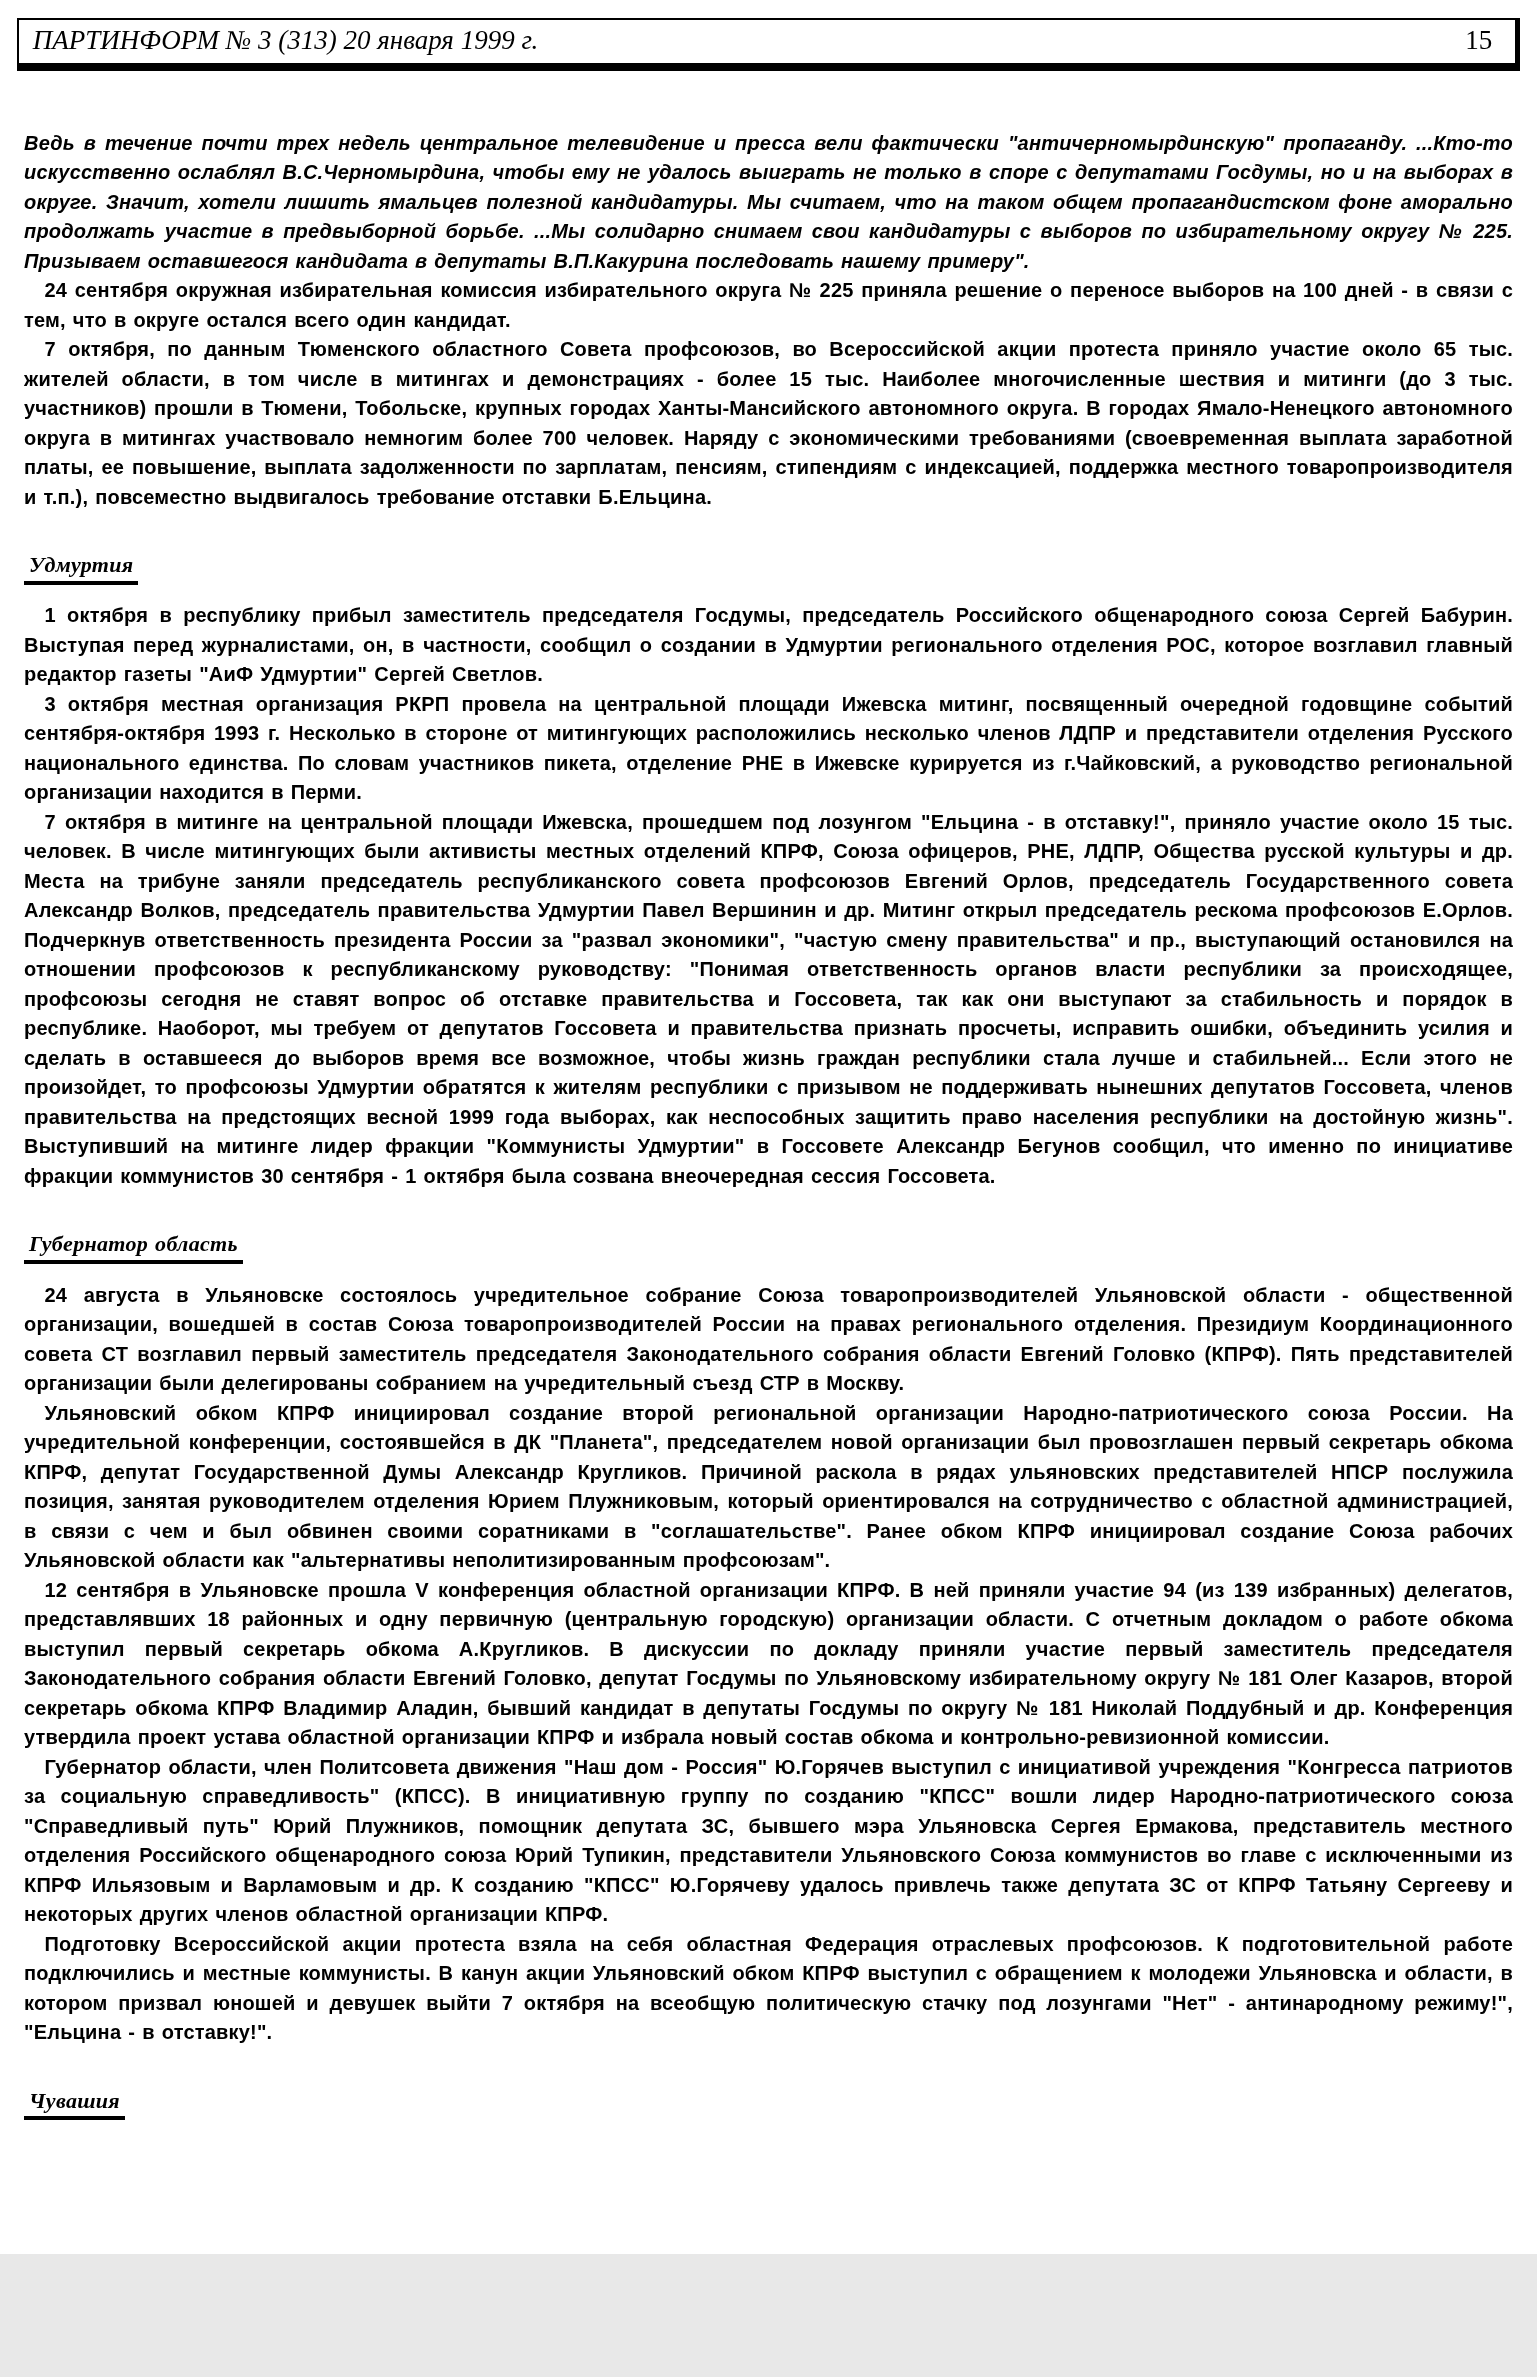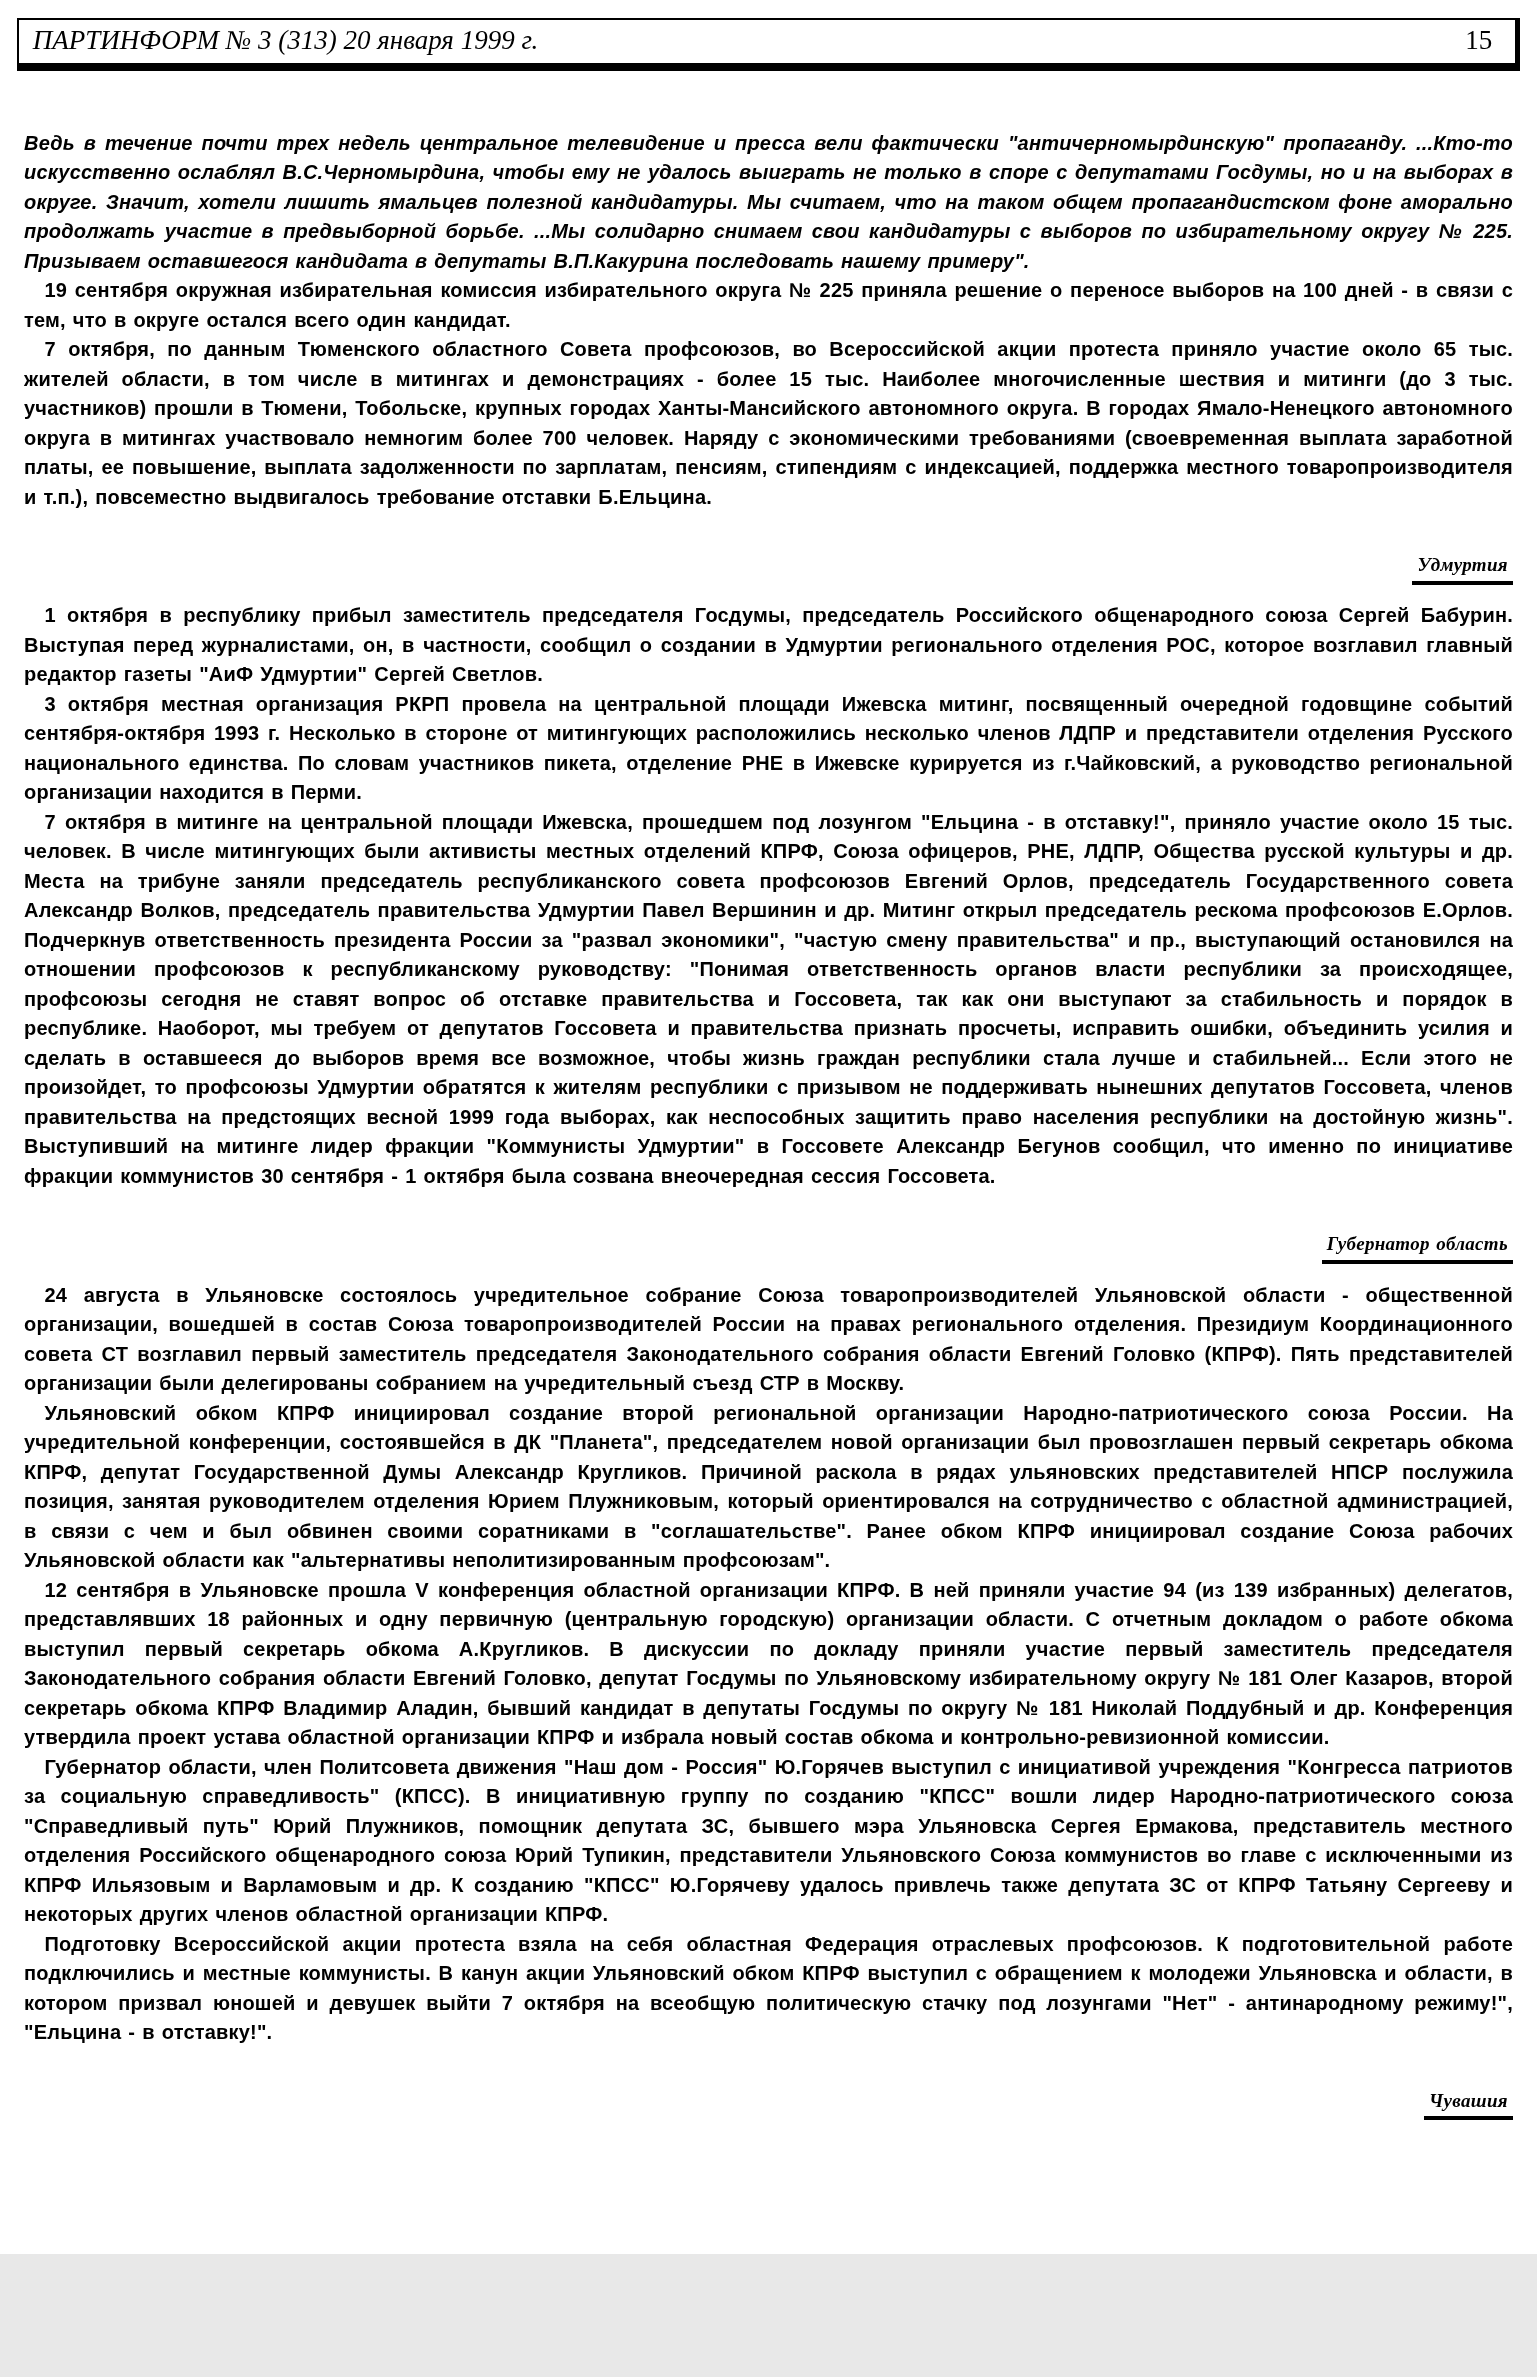--- a/index.html
+++ b/index.html
@@ -53,23 +53,23 @@
   .para {
     margin: 0;
     text-indent: 20.5px;
   }
   .para.first {
     text-indent: 0;
     font-style: italic;
   }
   .section-heading {
     margin: 40px 0 16.7px 0;
-    text-align: right;
+    text-align: left;
     font-family: "Liberation Serif", serif;
-    font-size: 19px;
+    font-size: 22px;
     font-style: italic;
     font-weight: bold;
     line-height: 26px;
     letter-spacing: 0.3px;
   }
   .heading-text {
     display: inline-block;
     border-bottom: 4.5px solid #000;
     padding: 0 5.1px 2.6px 5.1px;
   }
@@ -80,21 +80,21 @@
 <div class="page">
 
   <header class="masthead">
     <span class="masthead-title">ПАРТИНФОРМ № 3 (313) 20 января 1999 г.</span>
     <span class="masthead-page">15</span>
   </header>
 
   <main class="content">
 
     <p class="para first">Ведь в течение почти трех недель центральное телевидение и пресса вели фактически "античерномырдинскую" пропаганду. ...Кто-то искусственно ослаблял В.С.Черномырдина, чтобы ему не удалось выиграть не только в споре с депутатами Госдумы, но и на выборах в округе. Значит, хотели лишить ямальцев полезной кандидатуры. Мы считаем, что на таком общем пропагандистском фоне аморально продолжать участие в предвыборной борьбе. ...Мы солидарно снимаем свои кандидатуры с выборов по избирательному округу № 225. Призываем оставшегося кандидата в депутаты В.П.Какурина последовать нашему примеру".</p>
-    <p class="para">19 сентября окружная избирательная комиссия избирательного округа № 225 приняла решение о переносе выборов на 100 дней - в связи с тем, что в округе остался всего один кандидат.</p>
+    <p class="para">24 сентября окружная избирательная комиссия избирательного округа № 225 приняла решение о переносе выборов на 100 дней - в связи с тем, что в округе остался всего один кандидат.</p>
     <p class="para">7 октября, по данным Тюменского областного Совета профсоюзов, во Всероссийской акции протеста приняло участие около 65 тыс. жителей области, в том числе в митингах и демонстрациях - более 15 тыс. Наиболее многочисленные шествия и митинги (до 3 тыс. участников) прошли в Тюмени, Тобольске, крупных городах Ханты-Мансийского автономного округа. В городах Ямало-Ненецкого автономного округа в митингах участвовало немногим более 700 человек. Наряду с экономическими требованиями (своевременная выплата заработной платы, ее повышение, выплата задолженности по зарплатам, пенсиям, стипендиям с индексацией, поддержка местного товаропроизводителя и т.п.), повсеместно выдвигалось требование отставки Б.Ельцина.</p>
 
     <h2 class="section-heading">
       <span class="heading-text">Удмуртия</span>
     </h2>
     <p class="para">1 октября в республику прибыл заместитель председателя Госдумы, председатель Российского общенародного союза Сергей Бабурин. Выступая перед журналистами, он, в частности, сообщил о создании в Удмуртии регионального отделения РОС, которое возглавил главный редактор газеты "АиФ Удмуртии" Сергей Светлов.</p>
     <p class="para">3 октября местная организация РКРП провела на центральной площади Ижевска митинг, посвященный очередной годовщине событий сентября-октября 1993 г. Несколько в стороне от митингующих расположились несколько членов ЛДПР и представители отделения Русского национального единства. По словам участников пикета, отделение РНЕ в Ижевске курируется из г.Чайковский, а руководство региональной организации находится в Перми.</p>
     <p class="para">7 октября в митинге на центральной площади Ижевска, прошедшем под лозунгом "Ельцина - в отставку!", приняло участие около 15 тыс. человек. В числе митингующих были активисты местных отделений КПРФ, Союза офицеров, РНЕ, ЛДПР, Общества русской культуры и др. Места на трибуне заняли председатель республиканского совета профсоюзов Евгений Орлов, председатель Государственного совета Александр Волков, председатель правительства Удмуртии Павел Вершинин и др. Митинг открыл председатель рескома профсоюзов Е.Орлов. Подчеркнув ответственность президента России за "развал экономики", "частую смену правительства" и пр., выступающий остановился на отношении профсоюзов к республиканскому руководству: "Понимая ответственность органов власти республики за происходящее, профсоюзы сегодня не ставят вопрос об отставке правительства и Госсовета, так как они выступают за стабильность и порядок в республике. Наоборот, мы требуем от депутатов Госсовета и правительства признать просчеты, исправить ошибки, объединить усилия и сделать в оставшееся до выборов время все возможное, чтобы жизнь граждан республики стала лучше и стабильней... Если этого не произойдет, то профсоюзы Удмуртии обратятся к жителям республики с призывом не поддерживать нынешних депутатов Госсовета, членов правительства на предстоящих весной 1999 года выборах, как неспособных защитить право населения республики на достойную жизнь". Выступивший на митинге лидер фракции "Коммунисты Удмуртии" в Госсовете Александр Бегунов сообщил, что именно по инициативе фракции коммунистов 30 сентября - 1 октября была созвана внеочередная сессия Госсовета.</p>
 
     <h2 class="section-heading">

